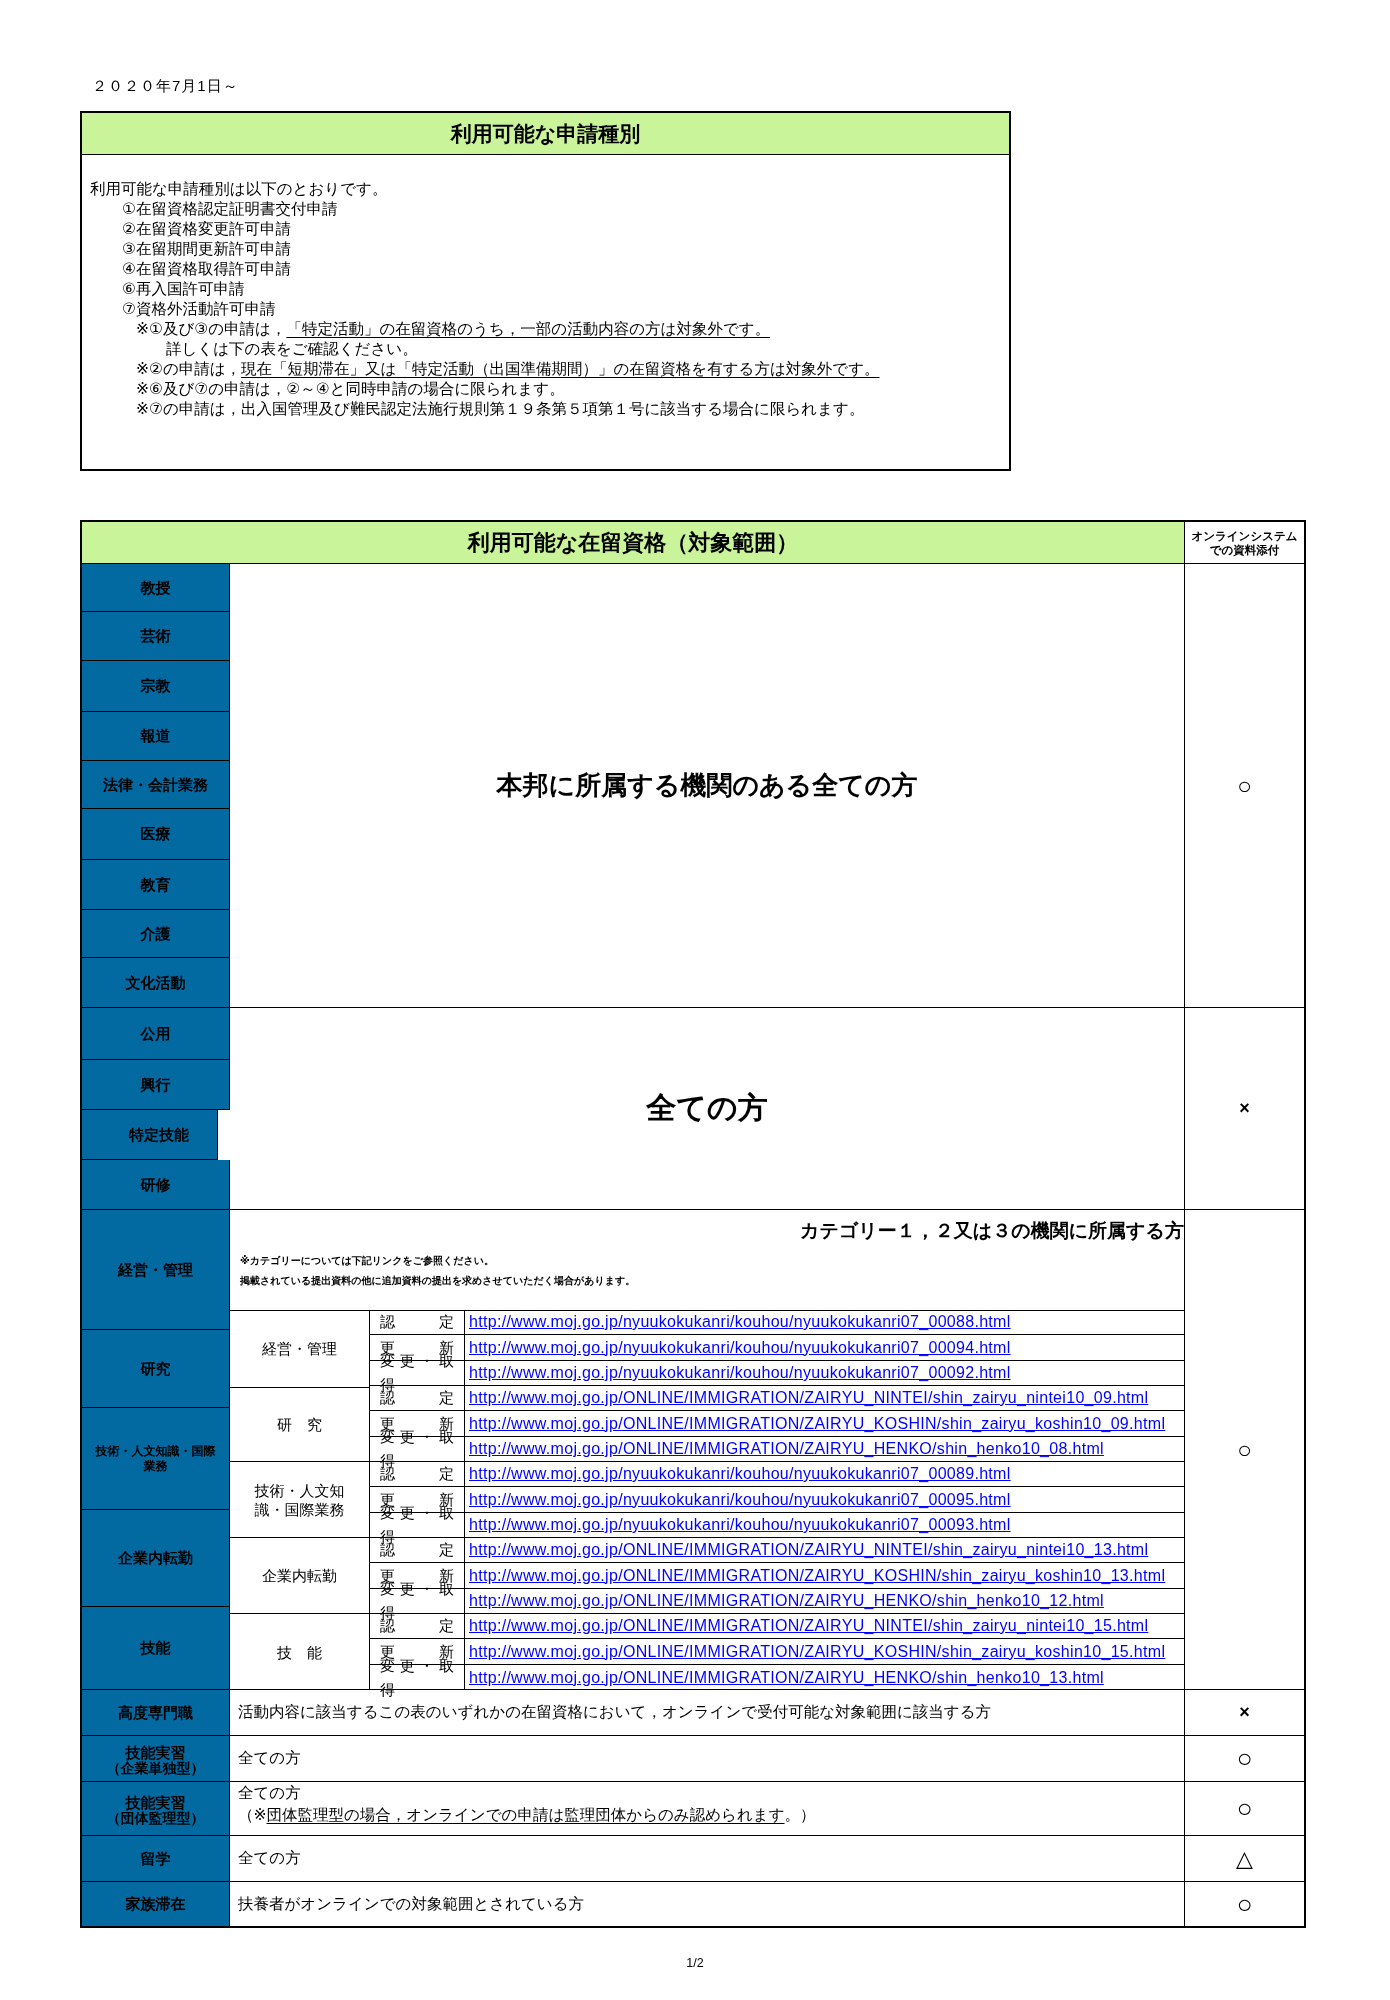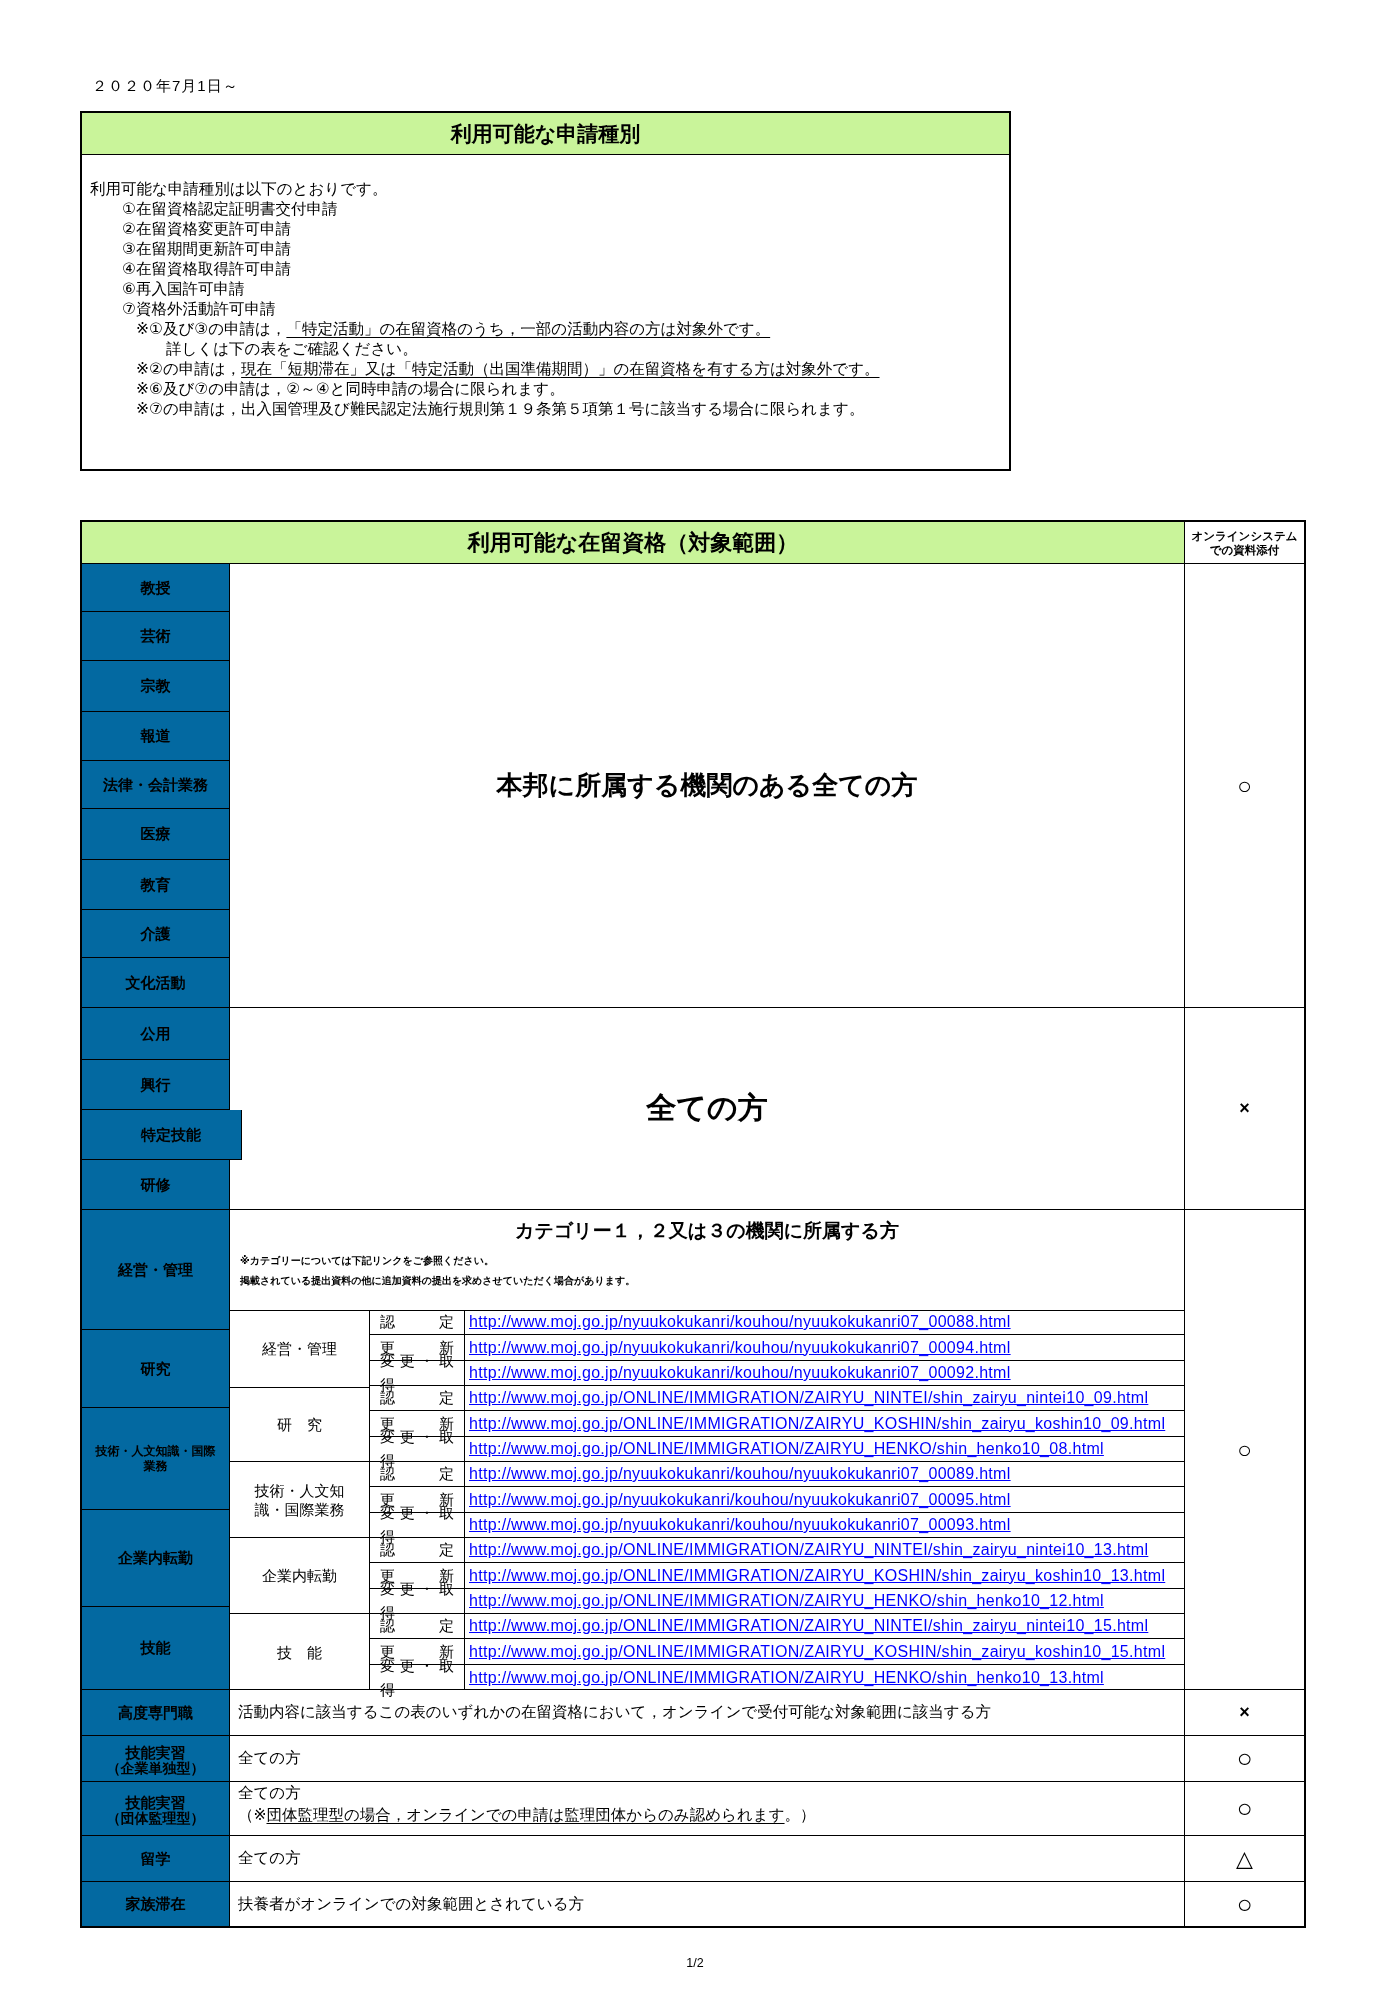--- a/index.html
+++ b/index.html
@@ -28,21 +28,21 @@
   .green{background:#c9f49a;}
   .title2{font-size:22px;font-weight:bold;}
   .attach{flex-direction:column;font-size:11.5px;font-weight:bold;line-height:14px;}
   .desc-big{font-size:26px;font-weight:bold;}
   .desc-huge{font-size:30px;font-weight:bold;}
   .desc{font-size:15.5px;padding-left:8px;}
   .sym{font-size:24px;}
   .sym-x{font-size:18px;font-weight:bold;}
   .g3wrap{position:absolute;box-sizing:border-box;border-right:1px solid #000;
           border-bottom:1px solid #000;}
-  .g3head{position:absolute;left:0;right:0;top:8px;text-align:center;
+  .g3head{position:absolute;left:0;right:0;top:8px;text-align:right;
           font-size:19px;font-weight:bold;}
   .g3note{position:absolute;left:10px;font-size:10px;font-weight:bold;}
   .topline{position:absolute;border-top:1px solid #000;height:0;}
   .ilabel{font-weight:normal;font-size:15px;line-height:19px;}
   .jtype{display:block;text-align:justify;text-align-last:justify;
          padding:0 10px;font-size:15px;line-height:24px;}
   .urlcell{padding-left:4px;}
   .url a{color:#0000ff;text-decoration:underline;font-size:16px;
          letter-spacing:0.3px;white-space:nowrap;cursor:pointer;}
   .twoline{flex-direction:column;align-items:flex-start;line-height:22px;}
@@ -90,21 +90,21 @@
     <div class="c blue" style="left:0;top:287px;width:148px;height:51px;">医療</div>
     <div class="c blue" style="left:0;top:338px;width:148px;height:50px;">教育</div>
     <div class="c blue" style="left:0;top:388px;width:148px;height:48px;">介護</div>
     <div class="c blue" style="left:0;top:436px;width:148px;height:50px;">文化活動</div>
 
     <div class="c desc-big" style="left:148px;top:42px;width:955px;height:444px;">本邦に所属する機関のある全ての方</div>
     <div class="c nr sym" style="left:1103px;top:42px;width:119px;height:444px;">○</div>
 
     <div class="c blue" style="left:0;top:486px;width:148px;height:52px;">公用</div>
     <div class="c blue" style="left:0;top:538px;width:148px;height:50px;">興行</div>
-    <div class="c blue" style="left:0;top:588px;width:160px;height:50px;padding-left:19px;">特定技能</div>
+    <div class="c blue" style="left:0;top:588px;width:136px;height:50px;padding-left:19px;">特定技能</div>
     <div class="c blue" style="left:0;top:638px;width:148px;height:50px;">研修</div>
     <div class="c desc-huge" style="left:148px;top:486px;width:955px;height:202px;">全ての方</div>
     <div class="c nr sym-x" style="left:1103px;top:486px;width:119px;height:202px;">×</div>
 
     <div class="c blue" style="left:0;top:688px;width:148px;height:120px;">経営・管理</div>
     <div class="c blue" style="left:0;top:808px;width:148px;height:78px;">研究</div>
     <div class="c blue" style="left:0;top:886px;width:148px;height:102px;font-size:12px;line-height:15px;padding:0 12px;">技術・人文知識・国際業務</div>
     <div class="c blue" style="left:0;top:988px;width:148px;height:97px;">企業内転勤</div>
     <div class="c blue" style="left:0;top:1085px;width:148px;height:83px;">技能</div>
 

